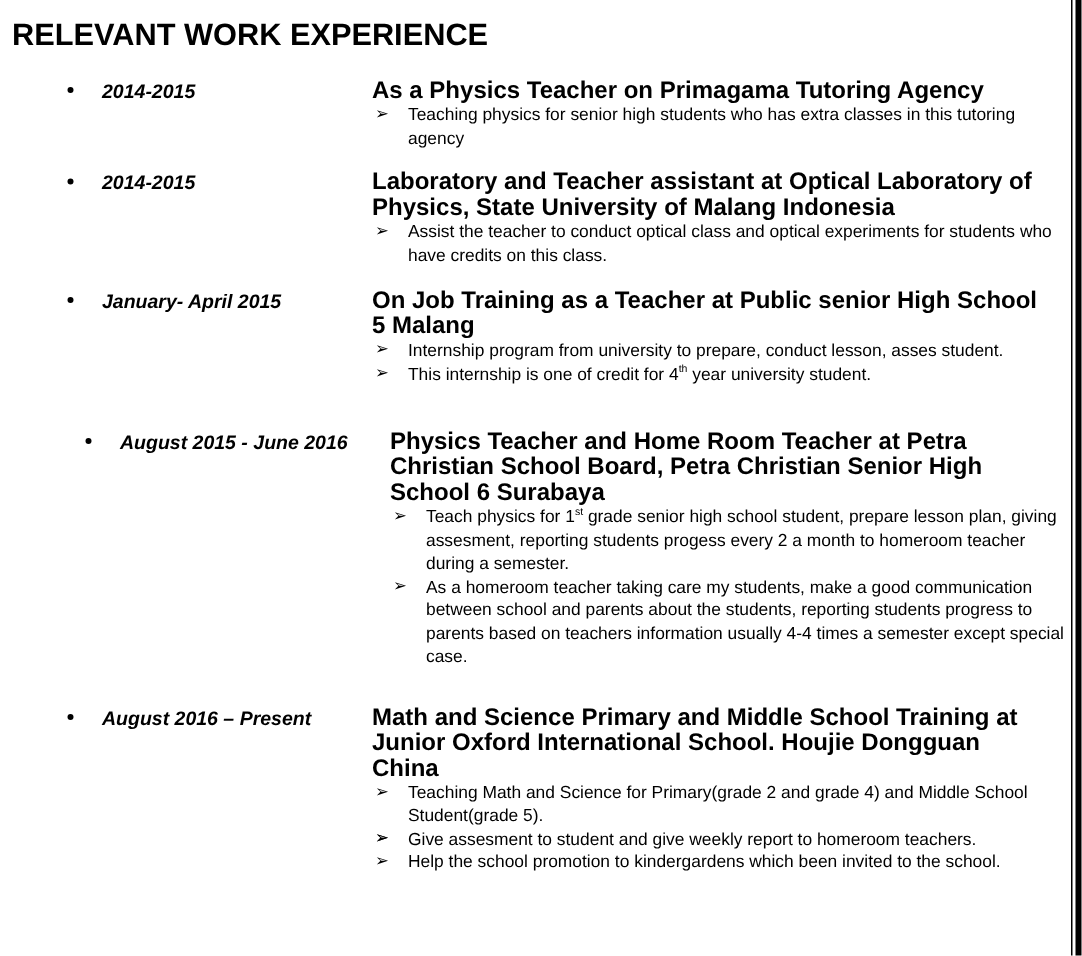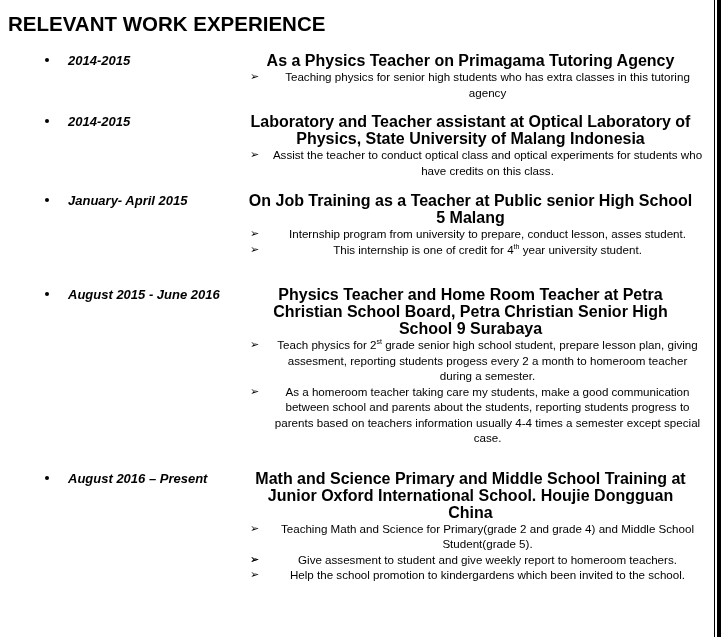--- a/index.html
+++ b/index.html
@@ -1,20 +1,20 @@
 <!DOCTYPE html>
 <html><head>
 <meta charset="utf-8">
 <style>
   html, body { margin: 0; padding: 0; background: #ffffff; }
   body {
     width: 721px; height: 637px; position: relative; overflow: hidden;
     font-family: "Liberation Sans", sans-serif; color: #000;
   }
-  .page { position: absolute; left: 0; top: 0; width: 713px; height: 540px; text-align: center; }
+  .page { position: absolute; left: 0; top: 0; width: 713px; height: 540px; }
   .border-thin { position: absolute; left: 714px; top: 0; width: 1px; height: 637px; background: #000; }
   .border-thick { position: absolute; left: 717px; top: 0; width: 4px; height: 637px; background: #000; }
   .section-title {
     position: absolute; left: 8px; top: 12px;
     font-size: 20.5px; font-weight: bold; letter-spacing: 0px; margin: 0;
   }
   .entries { position: absolute; left: 0; top: 52px; width: 713px; }
   .entry { position: relative; margin-bottom: 0; }
   .entry-head { position: relative; height: auto; }
   .dot {
@@ -27,21 +27,21 @@
     margin-left: 248px; width: 445px; font-size: 16px; font-weight: bold; line-height: 17px;
   }
   .points { margin: 0; padding: 0; list-style: none; margin-left: 248px; width: 455px; }
   .points li { position: relative; padding-left: 24px; font-size: 11.6px; line-height: 15.5px; }
   .arrow {
     position: absolute; left: 2px; top: 0; font-size: 11px; line-height: 15.5px;
   }
   .entry1 { margin-bottom: 13px; }
   .entry2 { margin-bottom: 14px; }
   .entry3 { margin-bottom: 29px; }
-  .entry4 { margin-bottom: 24px; }
+  .entry4 { margin-bottom: 24px; margin-left: 12px; }
   sup { font-size: 7px; line-height: 0; vertical-align: 5px; }
 </style>
 </head>
 <body>
 
 <div class="page">
   <h1 class="section-title">RELEVANT WORK EXPERIENCE</h1>
 
   <div class="entries">
 
@@ -76,24 +76,24 @@
       <ul class="points">
         <li><span class="arrow">➢</span><span>Internship program from university to prepare, conduct lesson, asses student.</span></li>
         <li><span class="arrow">➢</span><span>This internship is one of credit for 4</span><sup>th</sup><span> year university student.</span></li>
       </ul>
     </div>
 
     <div class="entry entry4">
       <div class="entry-head">
         <span class="dot"></span>
         <span class="date">August 2015 - June 2016</span>
-        <div class="role">Physics Teacher and Home Room Teacher at Petra Christian School Board, Petra Christian Senior High School 9 Surabaya</div>
+        <div class="role">Physics Teacher and Home Room Teacher at Petra Christian School Board, Petra Christian Senior High School 6 Surabaya</div>
       </div>
       <ul class="points">
-        <li><span class="arrow">➢</span><span>Teach physics for 2</span><sup>st</sup><span> grade senior high school student, prepare lesson plan, giving assesment, reporting students progess every 2 a month to homeroom teacher during a semester.</span></li>
+        <li><span class="arrow">➢</span><span>Teach physics for 1</span><sup>st</sup><span> grade senior high school student, prepare lesson plan, giving assesment, reporting students progess every 2 a month to homeroom teacher during a semester.</span></li>
         <li><span class="arrow">➢</span><span>As a homeroom teacher taking care my students, make a good communication between school and parents about the students, reporting students progress to parents based on teachers information usually 4-4 times a semester except special case.</span></li>
       </ul>
     </div>
 
     <div class="entry entry5">
       <div class="entry-head">
         <span class="dot"></span>
         <span class="date">August 2016 – Present</span>
         <div class="role">Math and Science Primary and Middle School Training at Junior Oxford International School. Houjie Dongguan China</div>
       </div>

